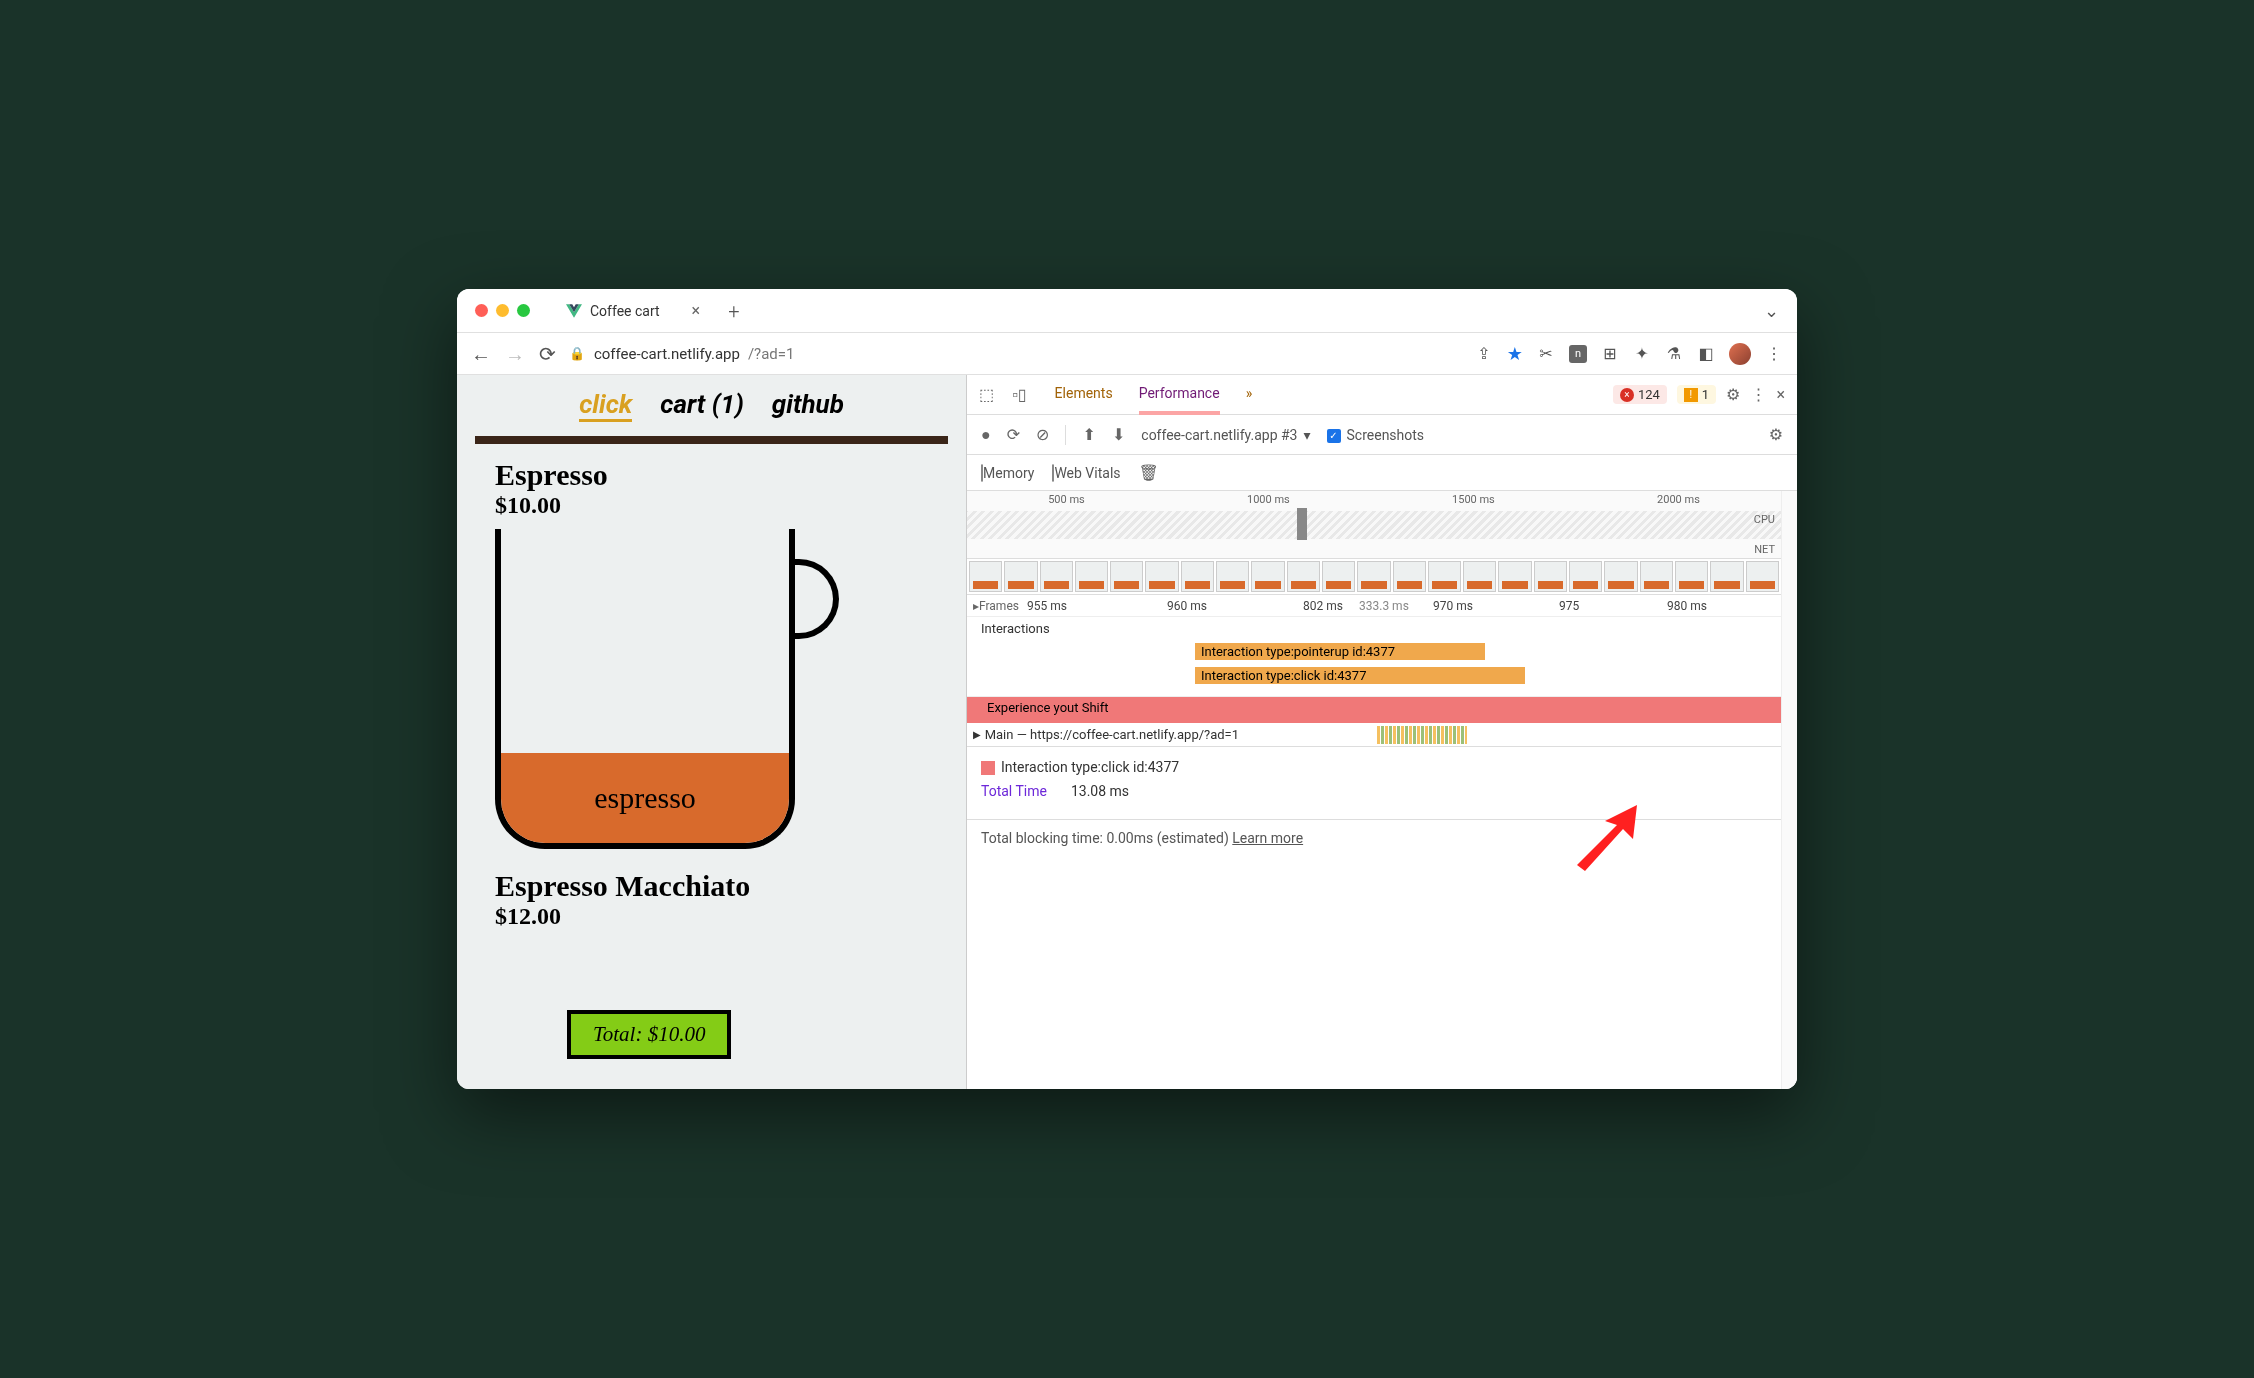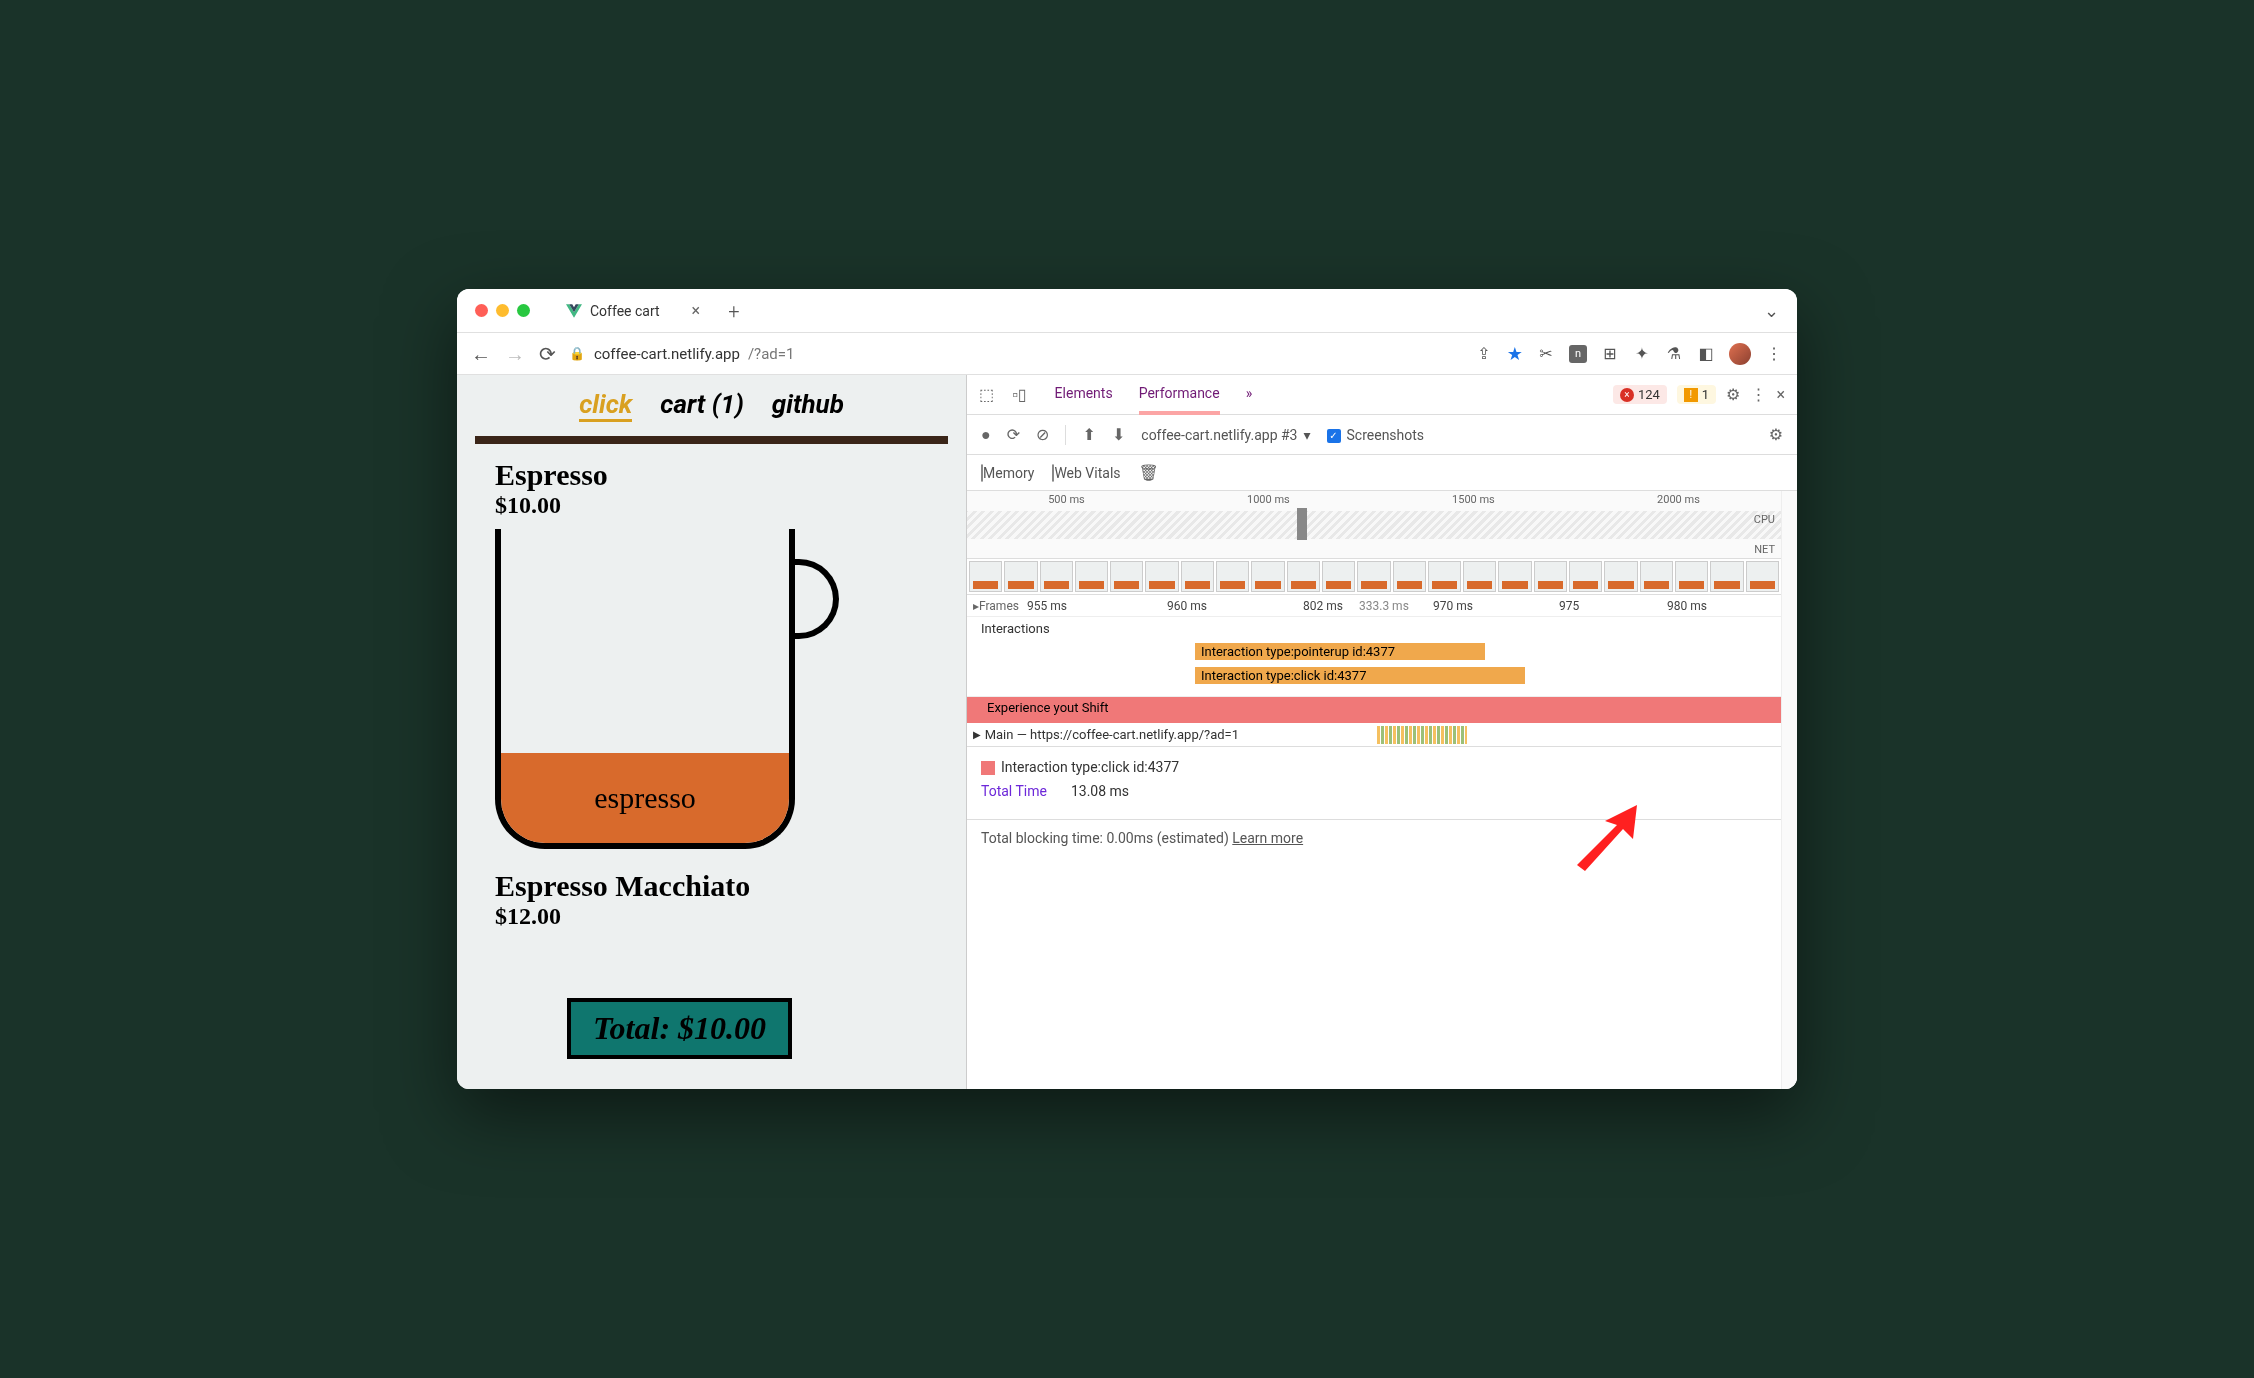--- a/index.html
+++ b/index.html
@@ -34,25 +34,25 @@
 .brown{height:8px;background:#3a2518;margin:6px 18px 14px}
 .product{padding:0 38px}
 .pname{font-family:"Brush Script MT",cursive;font-size:30px;font-weight:700}
 .pprice{font-family:"Brush Script MT",cursive;font-size:24px;font-weight:700}
 .cup{margin-top:10px;position:relative;width:300px;height:320px}
 .cup .body{position:absolute;width:300px;height:320px;border:6px solid #000;border-top:none;border-radius:0 0 50px 50px;background:#edf0f0;overflow:hidden}
 .cup .fill{position:absolute;bottom:0;left:0;right:0;height:90px;background:#d86a2c;display:flex;align-items:center;justify-content:center}
 .cup .fill span{font-family:"Brush Script MT",cursive;font-size:30px;color:#000}
 .cup .handle{position:absolute;right:-44px;top:30px;width:60px;height:80px;border:6px solid #000;border-left:none;border-radius:0 40px 40px 0}
 .product2{padding:20px 38px 0}
-.total{position:absolute;bottom:30px;left:110px;background:#0f766e;border:4px solid #000;padding:8px 22px;font-family:Georgia,serif;font-style:italic;font-weight:700;font-size:32px}
+.total{position:absolute;bottom:30px;left:110px;background:#84cc16;border:4px solid #000;padding:8px 22px;font-family:Georgia,serif;font-style:italic;font-weight:400;font-size:21px}
 .devtools{flex:1;display:flex;flex-direction:column;background:#fff;font-size:14px;color:#333}
 .dt-top{height:40px;display:flex;align-items:center;padding:0 12px;gap:18px;border-bottom:1px solid #ddd}
 .dt-top .tabs{display:flex;gap:26px;margin-left:10px}
-.dt-top .tabs span{padding:10px 0;color:#701a75}
+.dt-top .tabs span{padding:10px 0;color:#a16207}
 .dt-top .tabs span.act{color:#701a75;border-bottom:4px solid #fca5a5}
 .badge{display:flex;align-items:center;gap:4px;padding:2px 7px;border-radius:4px;font-size:13px}
 .badge.err{background:#fce8e6}
 .badge.err .c{width:14px;height:14px;background:#d93025;border-radius:50%;color:#fff;font-size:10px;display:flex;align-items:center;justify-content:center}
 .badge.warn{background:#fef7e0}
 .badge.warn .c{width:14px;height:14px;background:#f29900;color:#fff;font-size:10px;display:flex;align-items:center;justify-content:center}
 .row2{height:40px;display:flex;align-items:center;padding:0 14px;gap:16px;border-bottom:1px solid #ddd;color:#555}
 .row2 .sep{width:1px;height:20px;background:#ddd}
 .row2 .sel{display:flex;align-items:flex-end;gap:6px}
 .row2 .chk{width:14px;height:14px;background:#1a73e8;border-radius:2px;color:#fff;font-size:10px;display:flex;align-items:center;justify-content:center}

